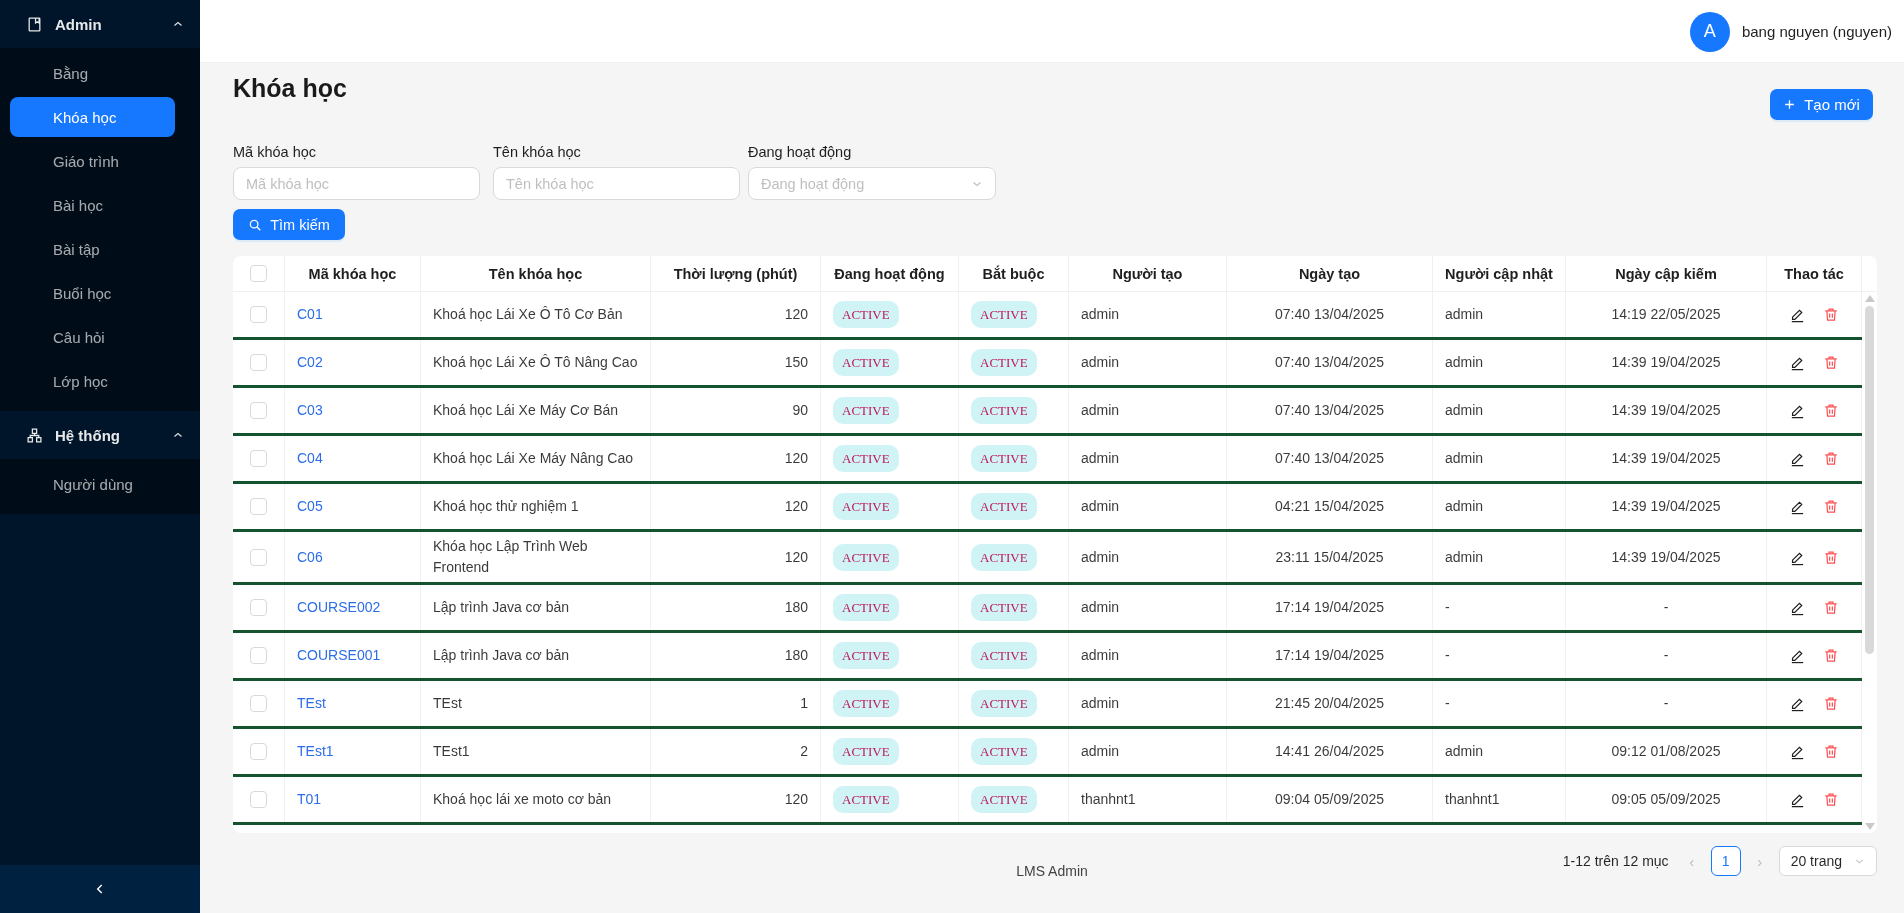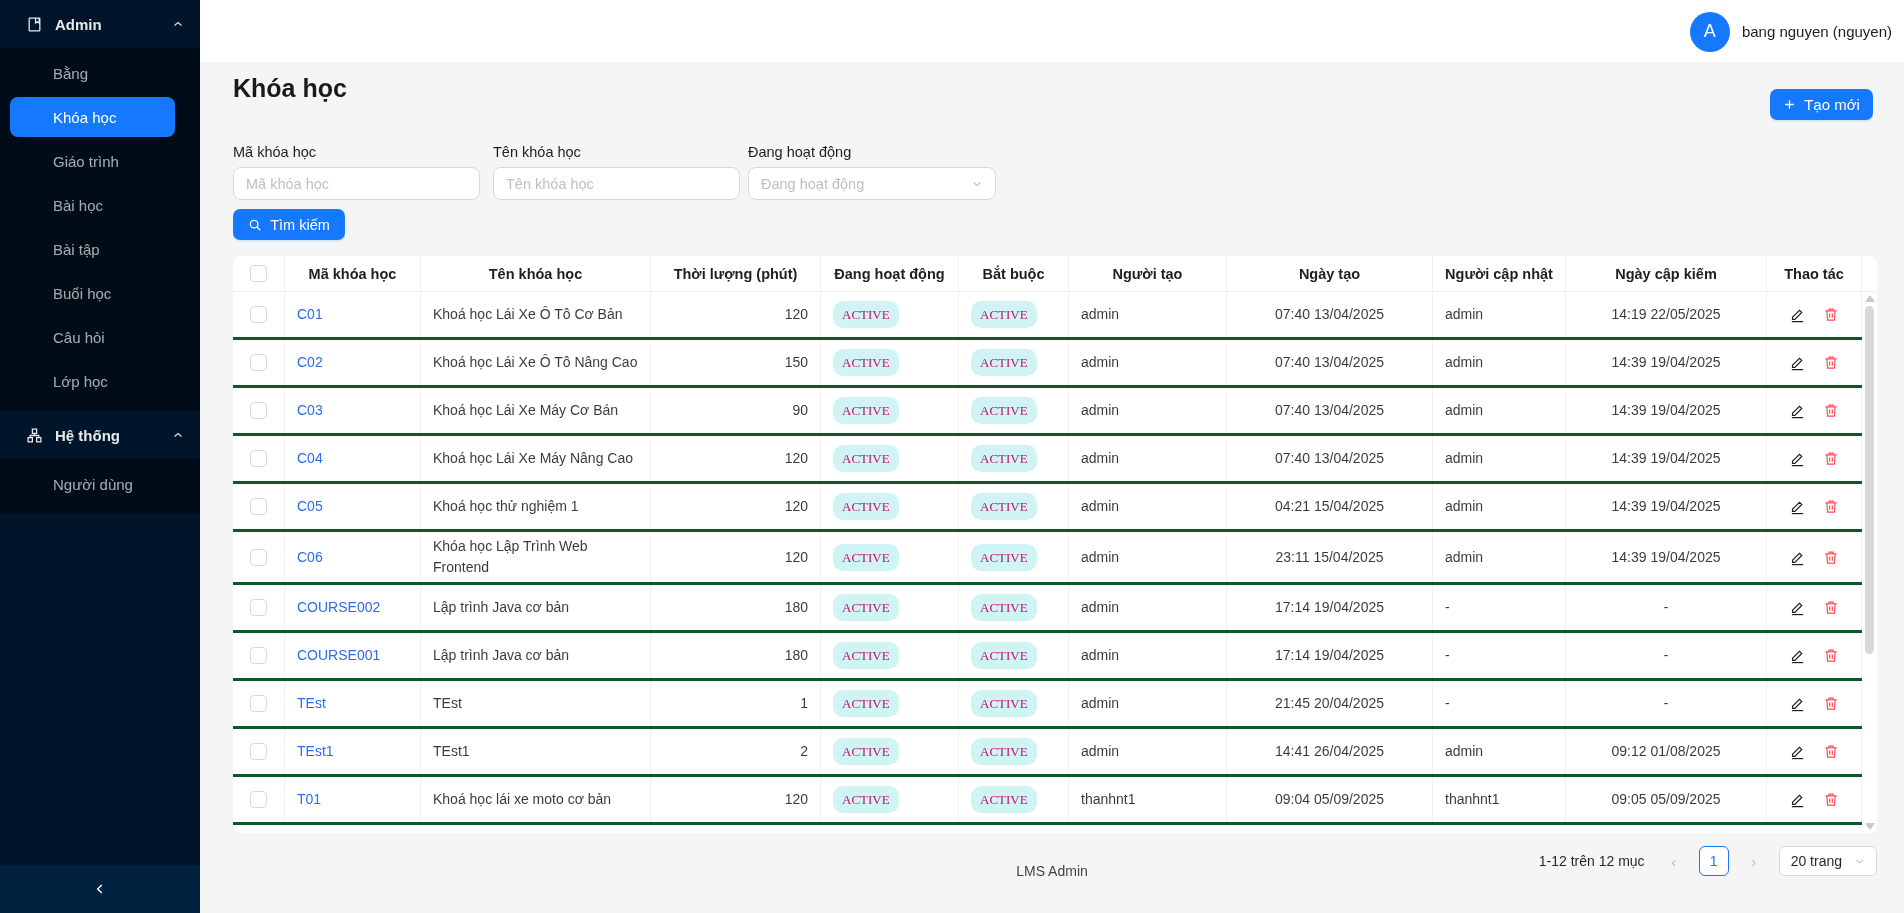--- a/index.html
+++ b/index.html
@@ -64,21 +64,21 @@
   .varrow-up { top:3px; border-bottom:7px solid #c9c9c9; }
   .varrow-down { bottom:3px; border-top:7px solid #c9c9c9; }
 
   
   .c0{width:52px;flex:none}.c1{width:136px;flex:none}.c2{width:230px;flex:none}
   .c3{width:170px;flex:none}.c4{width:138px;flex:none}.c5{width:110px;flex:none}
   .c6{width:158px;flex:none}.c7{width:206px;flex:none}.c8{width:133px;flex:none}
   .c9{width:201px;flex:none}.c10{width:95px;flex:none}
 
   
-  .pagination { position:absolute; top:782px; right:27px; height:32px; display:flex; align-items:center; gap:12px; }
+  .pagination { position:absolute; top:782px; right:27px; height:32px; display:flex; align-items:center; gap:6px; }
   .pg-summary { font-size:14px; color:rgba(0,0,0,0.85); margin-right:4px; }
   .pg-arrow { width:26px; height:30px; display:flex; align-items:center; justify-content:center; color:rgba(0,0,0,0.25); font-size:15px; background:none; border:none; }
   .pg-page { width:30px; height:30px; border:1px solid #1677ff; color:#1677ff; background:#fff; border-radius:6px; font-size:14px; display:flex; align-items:center; justify-content:center; cursor:pointer; }
   .pg-size { height:30px; border:1px solid #d9d9d9; border-radius:6px; background:#fff; display:flex; align-items:center; gap:12px; padding:4px 11px; font-size:14px; color:rgba(0,0,0,0.85); cursor:pointer; }
   .footer { position:absolute; top:800px; left:0; width:100%; text-align:center; font-size:14px; color:#434343; }
 </style>
 </head>
 <body>
 
 <div class="app">

